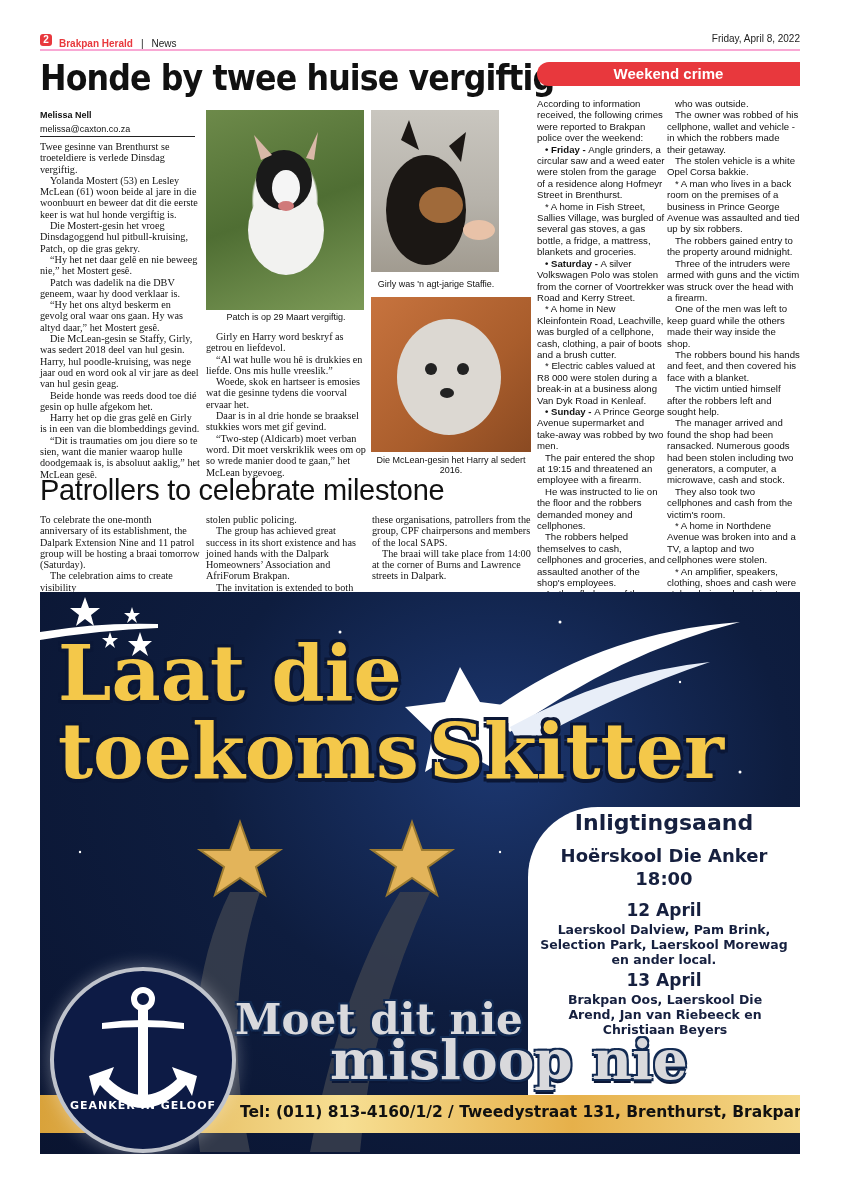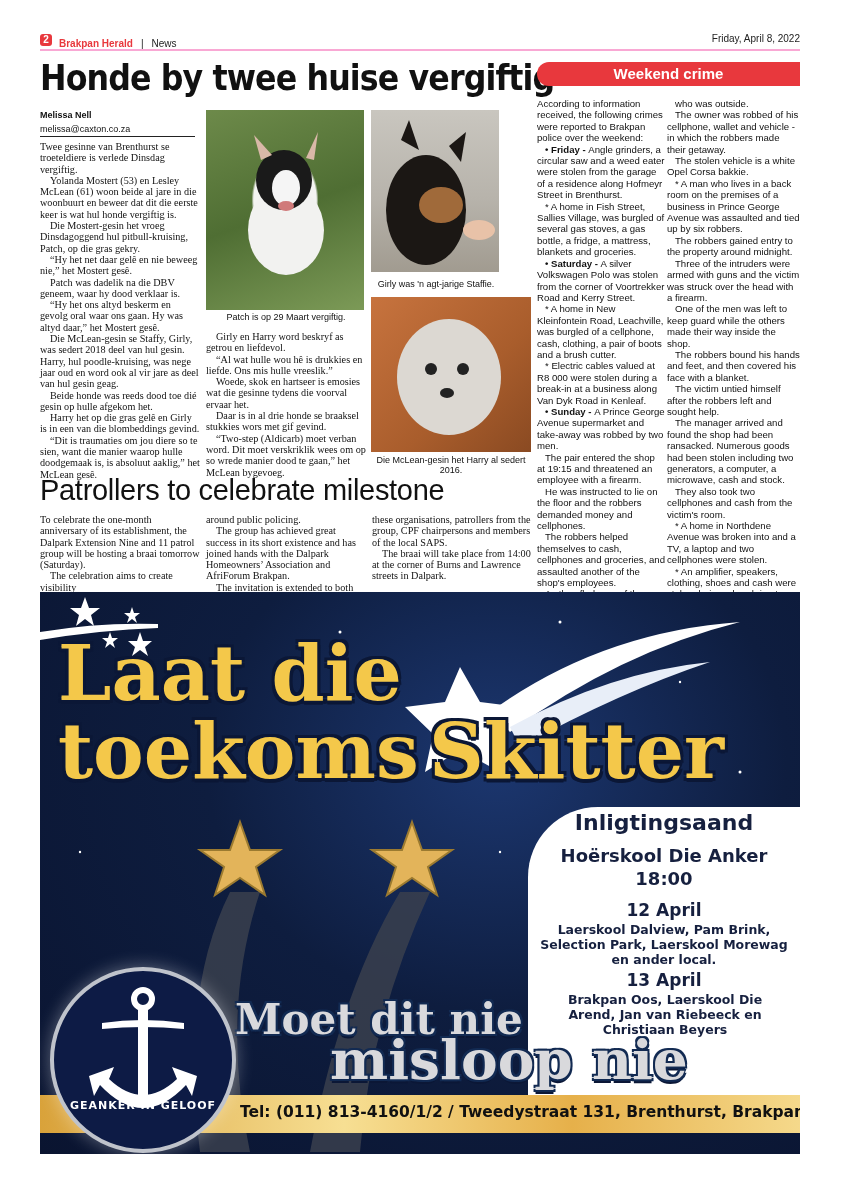--- a/index.html
+++ b/index.html
@@ -107,21 +107,21 @@
     <p>Daar is in al drie honde se braaksel stukkies wors met gif gevind.</p>
     <p>“Two-step (Aldicarb) moet verban word. Dit moet verskriklik wees om op so wrede manier dood te gaan,” het McLean bygevoeg.</p>
   </div>
 
 <h2 class="abs sub">Patrollers to celebrate milestone</h2>
 <div class="abs col" id="a2c1" style="left:40px;top:514px;width:160px;">
     <p class="first">To celebrate the one-month anniversary of its establishment, the Dalpark Extension Nine and 11 patrol group will be hosting a braai tomorrow (Saturday).</p>
     <p>The celebration aims to create visibility</p>
   </div>
 <div class="abs col" id="a2c2" style="left:206px;top:514px;width:160px;">
-    <p class="first">around public policing.</p>
+    <p class="first">stolen public policing.</p>
     <p>The group has achieved great success in its short existence and has joined hands with the Dalpark Homeowners’ Association and AfriForum Brakpan.</p>
     <p>The invitation is extended to both</p>
   </div>
 <div class="abs col" id="a2c3" style="left:372px;top:514px;width:160px;">
     <p class="first">these organisations, patrollers from the group, CPF chairpersons and members of the local SAPS.</p>
     <p>The braai will take place from 14:00 at the corner of Burns and Lawrence streets in Dalpark.</p>
   </div>
 
 <div class="abs crimebar">Weekend crime</div>
 <div class="abs sans" id="wc1" style="left:537px;top:98px;width:128px;">

